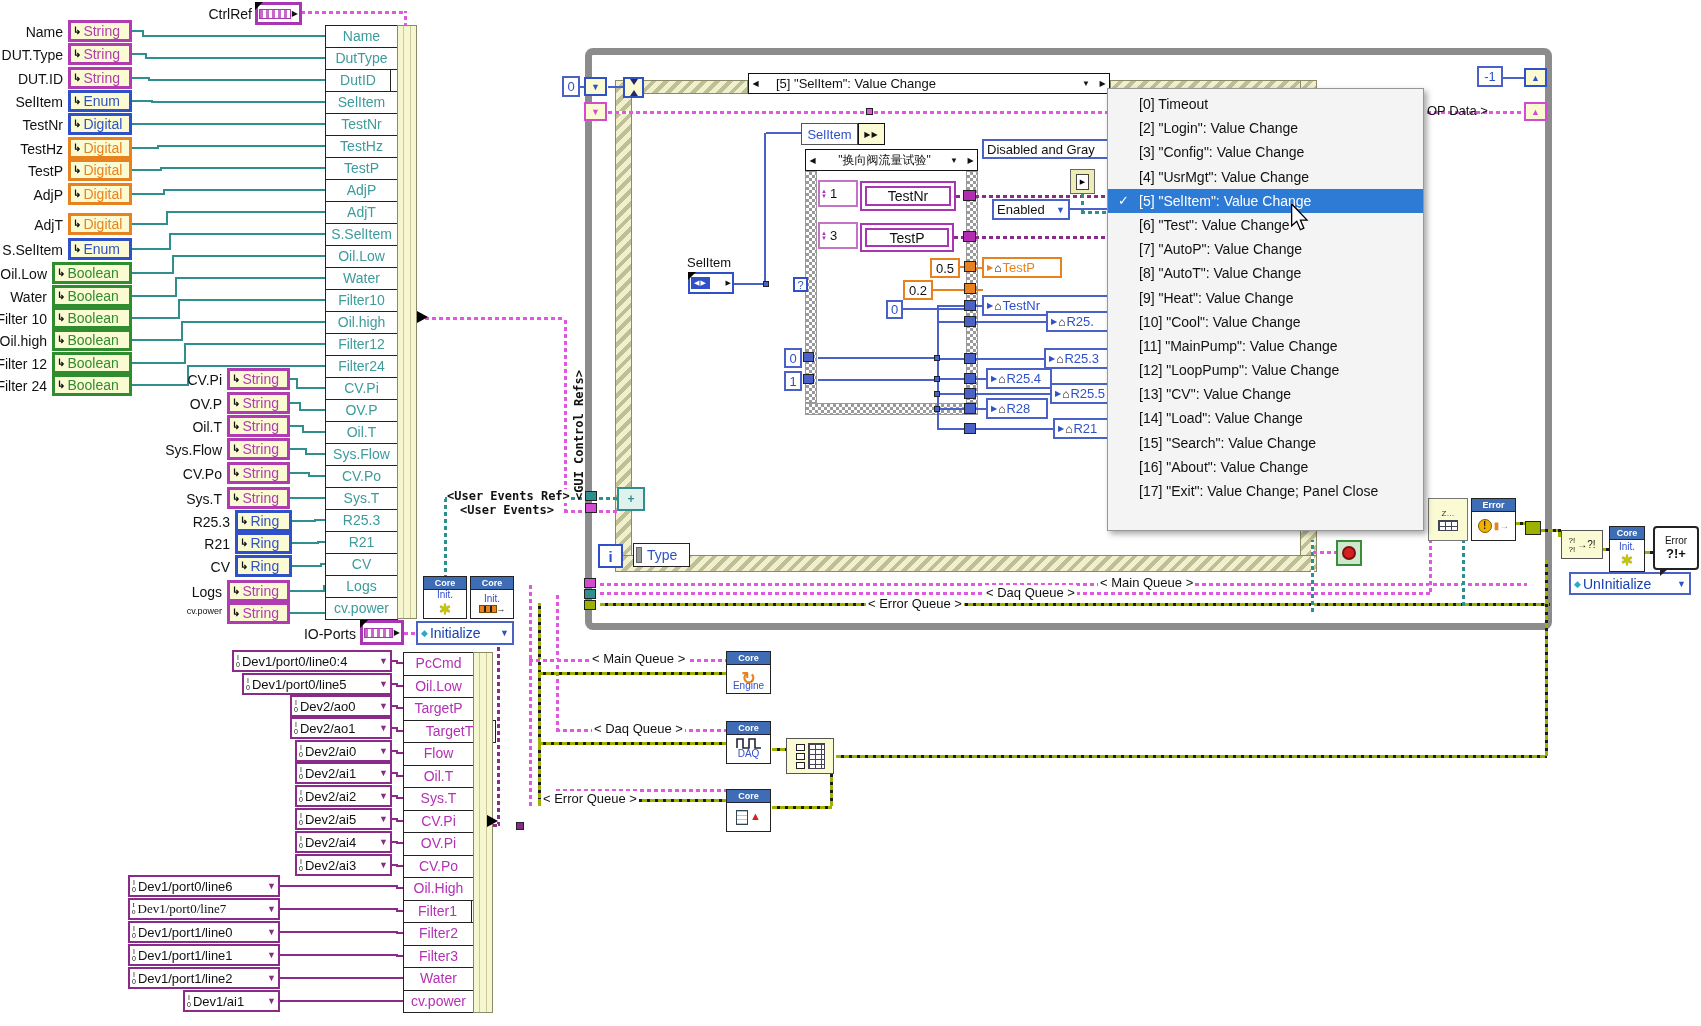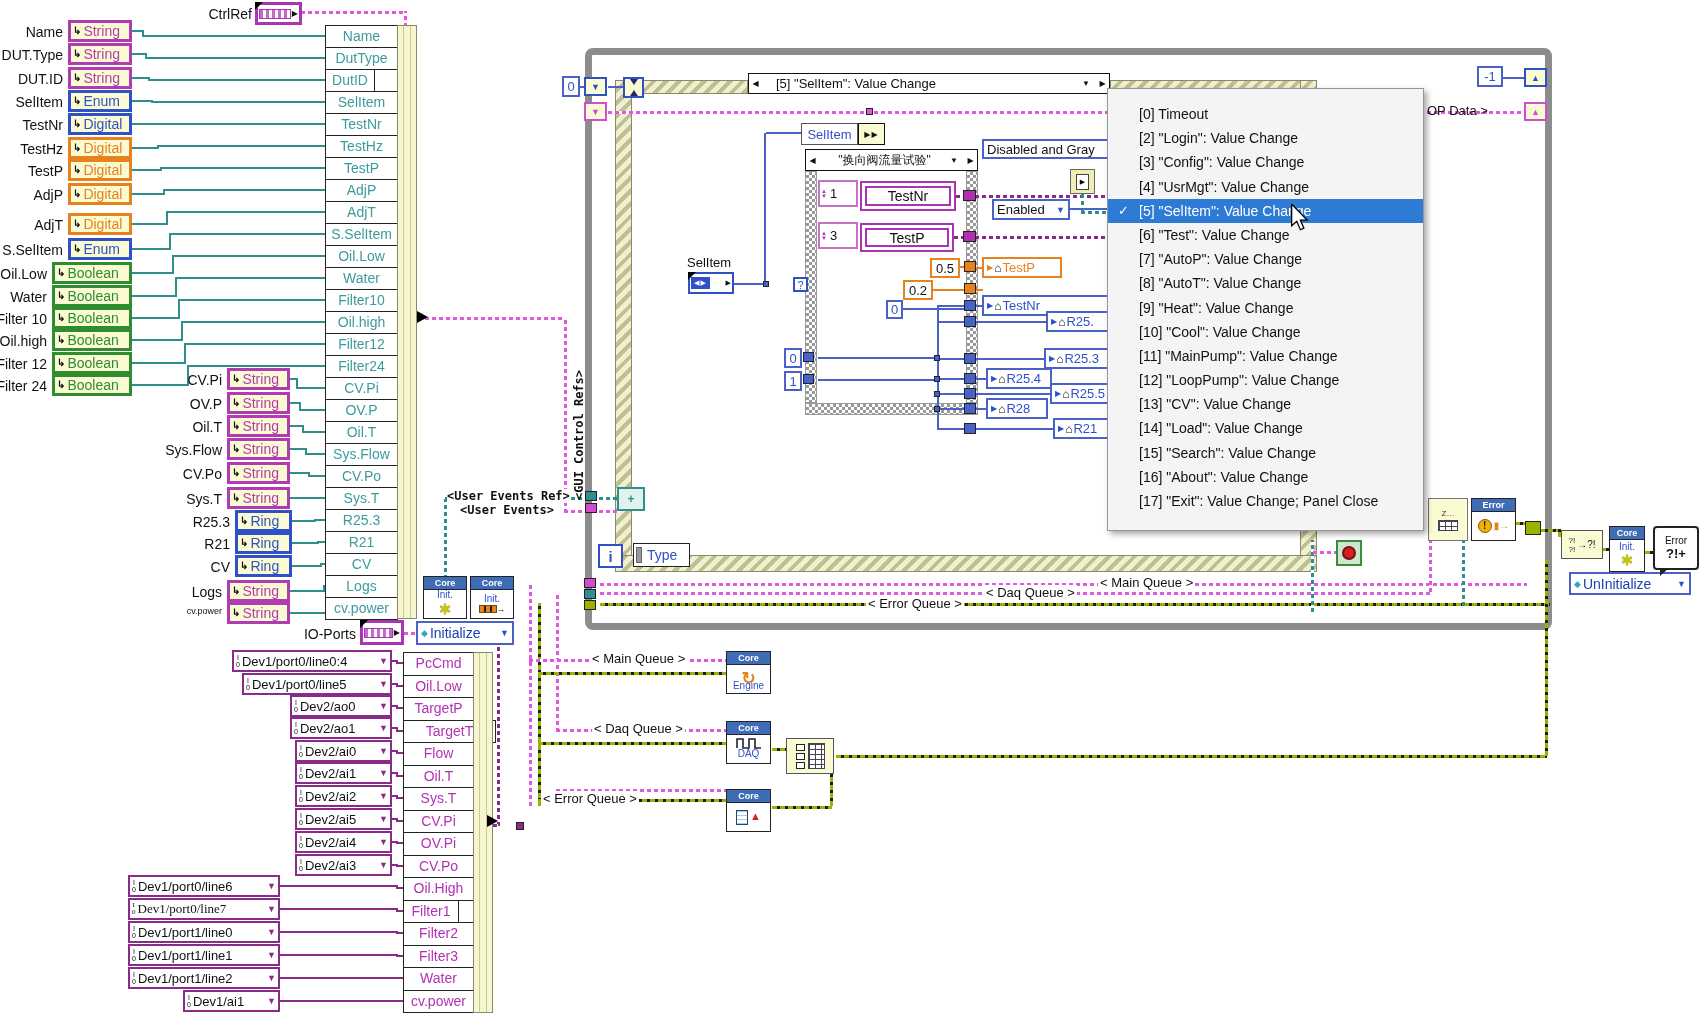--- a/index.html
+++ b/index.html
@@ -31,21 +31,21 @@
   .looptitle{position:absolute;left:585px;top:48px;width:967px;height:21px;background:#7A7A7A;border-radius:6px 6px 0 0;display:flex;align-items:center;padding-left:12px;z-index:3;white-space:nowrap;overflow:hidden}
   .lt1{color:#fff;font-weight:bold;font-size:13px}
   .lt2{color:#DCDCC6;font-size:13px}
   .hatch{position:absolute;background:repeating-linear-gradient(135deg,#F0F0CE 0 5px,#BFBF96 5px 9px);border:1px solid #8a8a68;z-index:1}
   .selector{position:absolute;left:748px;top:73px;width:362px;height:21px;background:#fff;border:1px solid #111;display:flex;align-items:center;z-index:3;font-size:13px}
   .selarr{width:13px;text-align:center;font-size:8px;color:#111}
   .seltext{flex:1;padding-left:14px;color:#111;white-space:nowrap}
   .seldrop{width:14px;font-size:8px;color:#111}
   .checker{position:absolute;background:repeating-conic-gradient(#9a9a9a 0% 25%,#fff 0% 50%) 0 0/6px 6px;z-index:1;border:1px solid #999}
   .caseheader{position:absolute;left:805px;top:149px;width:173px;height:22px;background:#fff;border:1px solid #111;display:flex;align-items:center;z-index:3;font-size:12px;color:#111}
-  .menu{position:absolute;left:1107px;top:88px;width:317px;height:443px;background:#F4F4F4;border:1px solid #979797;box-shadow:3px 3px 6px rgba(0,0,0,.35);z-index:9;padding-top:13px}
+  .menu{position:absolute;left:1107px;top:88px;width:317px;height:443px;background:#F4F4F4;border:1px solid #979797;box-shadow:3px 3px 6px rgba(0,0,0,.35);z-index:9;padding-top:3px}
   .mitem{position:relative;height:24.2px;line-height:24.2px;padding-left:31px;font-size:14px;color:#111;white-space:nowrap;overflow:hidden}
   .mitem.sel{background:#2E7BD6;color:#fff}
   .check{position:absolute;left:10px;font-size:13px}
   .pnode{position:absolute;height:21px;background:#fff;border:2px solid #4A62C8;color:#3050C8;display:flex;align-items:center;padding:0 3px;gap:1px;font-size:13px;z-index:3;overflow:hidden;white-space:nowrap}
   .pnode.or{border-color:#E8821E;color:#E8821E}
   .pa{font-size:8px}
   .ph{color:#111;font-weight:bold;font-size:12px}
   .constb{position:absolute;background:#fff;border:2px solid #4A62C8;color:#3050C8;font-size:13px;z-index:3;display:flex;align-items:center;justify-content:center}
   .consto{border-color:#E8821E;color:#111}
   .enumbox{position:absolute;background:#fff;border:2px solid #4A62C8;display:flex;align-items:center;font-size:13px;color:#111;z-index:3;padding:0 3px;white-space:nowrap;overflow:hidden}
@@ -322,21 +322,21 @@
     <div class="clabel" style="left: 112px; top: 606px; width: 110px; font-size: 9px;">cv.power</div>
     <div class="typebox" style="left: 227px; top: 602px; width: 63px; border-color: rgb(177, 60, 177); color: rgb(177, 60, 177);">
       <span class="hook">↳</span>
       <span>String</span>
     </div>
     <div class="w tealsh" style="left: 290px; top: 612px; width: 36px;"></div>
     <div class="w tealsv" style="left: 326px; top: 607px; height: 7px;"></div>
     <div class="w tealsh" style="left: 326px; top: 607px;"></div>
     <div class="b1row" style="left: 325px; top: 25px; width: 73px; height: 23px;">Name</div>
     <div class="b1row" style="left: 325px; top: 47px; width: 73px; height: 23px;">DutType</div>
-    <div class="b1row" style="left: 325px; top: 69px; width: 50px; height: 23px;">DutID</div>
+    <div class="b1row" style="left: 325px; top: 69px; width: 66px; height: 23px;">DutID</div>
     <div class="b1row" style="left: 325px; top: 91px; width: 73px; height: 23px;">SelItem</div>
     <div class="b1row" style="left: 325px; top: 113px; width: 73px; height: 23px;">TestNr</div>
     <div class="b1row" style="left: 325px; top: 135px; width: 73px; height: 23px;">TestHz</div>
     <div class="b1row" style="left: 325px; top: 157px; width: 73px; height: 23px;">TestP</div>
     <div class="b1row" style="left: 325px; top: 179px; width: 73px; height: 23px;">AdjP</div>
     <div class="b1row" style="left: 325px; top: 201px; width: 73px; height: 23px;">AdjT</div>
     <div class="b1row" style="left: 325px; top: 223px; width: 73px; height: 23px;">S.SelItem</div>
     <div class="b1row" style="left: 325px; top: 245px; width: 73px; height: 23px;">Oil.Low</div>
     <div class="b1row" style="left: 325px; top: 267px; width: 73px; height: 23px;">Water</div>
     <div class="b1row" style="left: 325px; top: 289px; width: 73px; height: 23px;">Filter10</div>
@@ -359,21 +359,21 @@
     <div class="b2row" style="left: 403px; top: 674.5px; width: 71px; height: 23.5px;">Oil.Low</div>
     <div class="b2row" style="left: 403px; top: 697px; width: 71px; height: 23.5px;">TargetP</div>
     <div class="b2row" style="left: 403px; top: 719.5px; width: 93px; height: 23.5px;">TargetT</div>
     <div class="b2row" style="left: 403px; top: 742px; width: 71px; height: 23.5px;">Flow</div>
     <div class="b2row" style="left: 403px; top: 764.5px; width: 71px; height: 23.5px;">Oil.T</div>
     <div class="b2row" style="left: 403px; top: 787px; width: 71px; height: 23.5px;">Sys.T</div>
     <div class="b2row" style="left: 403px; top: 809.5px; width: 71px; height: 23.5px;">CV.Pi</div>
     <div class="b2row" style="left: 403px; top: 832px; width: 71px; height: 23.5px;">OV.Pi</div>
     <div class="b2row" style="left: 403px; top: 854.5px; width: 71px; height: 23.5px;">CV.Po</div>
     <div class="b2row" style="left: 403px; top: 877px; width: 71px; height: 23.5px;">Oil.High</div>
-    <div class="b2row" style="left: 403px; top: 899.5px; width: 56px; height: 23.5px;">Filter1</div>
+    <div class="b2row" style="left: 403px; top: 899.5px; width: 69px; height: 23.5px;">Filter1</div>
     <div class="b2row" style="left: 403px; top: 922px; width: 71px; height: 23.5px;">Filter2</div>
     <div class="b2row" style="left: 403px; top: 944.5px; width: 71px; height: 23.5px;">Filter3</div>
     <div class="b2row" style="left: 403px; top: 967px; width: 71px; height: 23.5px;">Water</div>
     <div class="b2row" style="left: 403px; top: 989.5px; width: 71px; height: 23.5px;">cv.power</div>
     <div class="bstrip" style="left: 473px; top: 652px; width: 20px; height: 361px;"></div>
     <div class="outarr" style="left: 417px; top: 311px; width: 0px; height: 0px;"></div>
     <div class="outarr" style="left: 487px; top: 815px; width: 0px; height: 0px;"></div>
     <div class="iobox" style="left: 232px; top: 650px; width: 160px; height: 22px;">
       <span class="ioglyph">
         <span>I</span>

